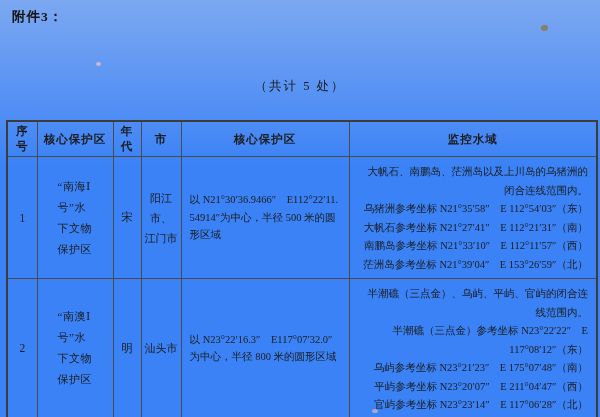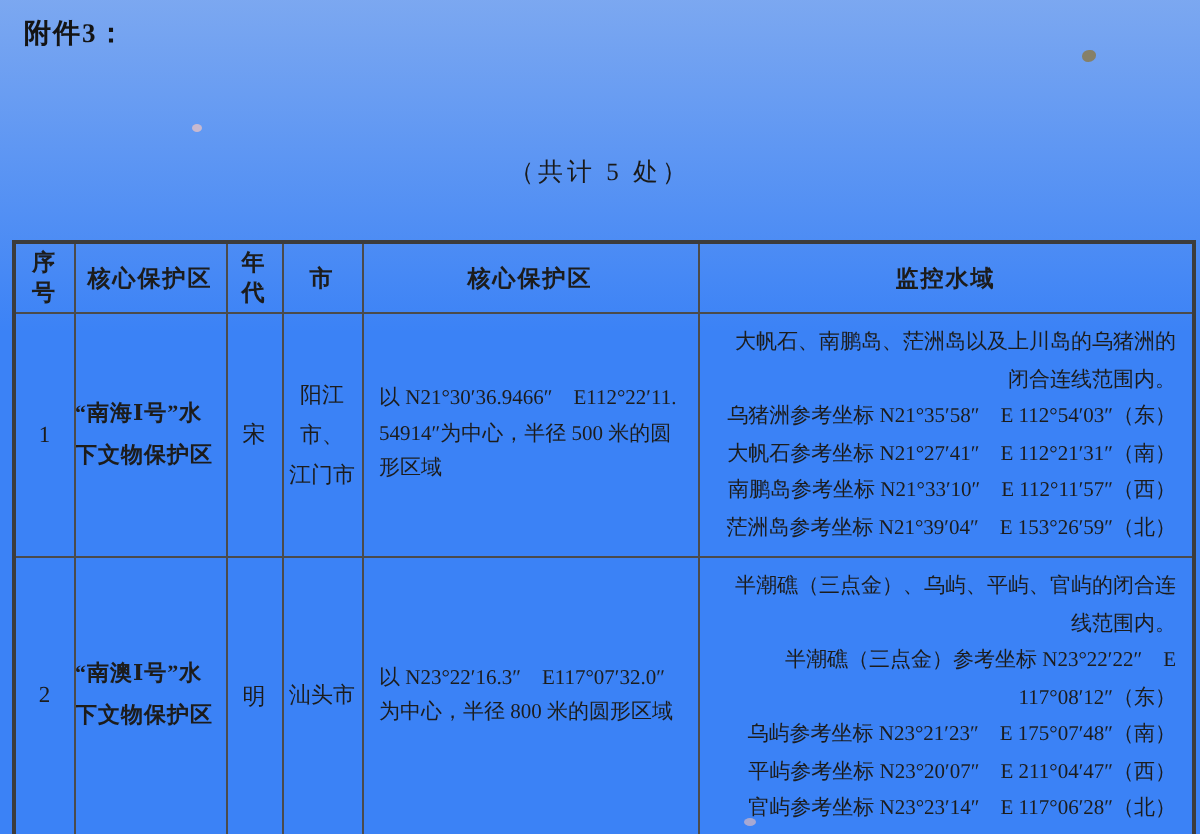--- a/index.html
+++ b/index.html
@@ -47,22 +47,21 @@
     height:25px;font-size:11.5px;font-weight:bold;
     text-align:center;letter-spacing:1px;padding:2px;
   }
   td.c-index,td.c-era,td.c-city{
     text-align:center;vertical-align:middle;font-size:11.5px;
   }
   td.c-city{font-size:11px;line-height:20px;padding:0 1px;}
   td.c-name{
     vertical-align:middle;text-align:left;
     font-size:11px;line-height:21px;letter-spacing:.5px;
-    padding:4px 0;
-    font-weight:bold;
+    padding:4px 20px;
   }
   td.c-core{
     vertical-align:middle;text-align:left;
     font-size:10.5px;line-height:17.5px;
     padding:1px 8px;word-break:break-all;
   }
   td.c-mon{
     vertical-align:top;text-align:right;
     padding:6px 8px 3px 9px;
   }

